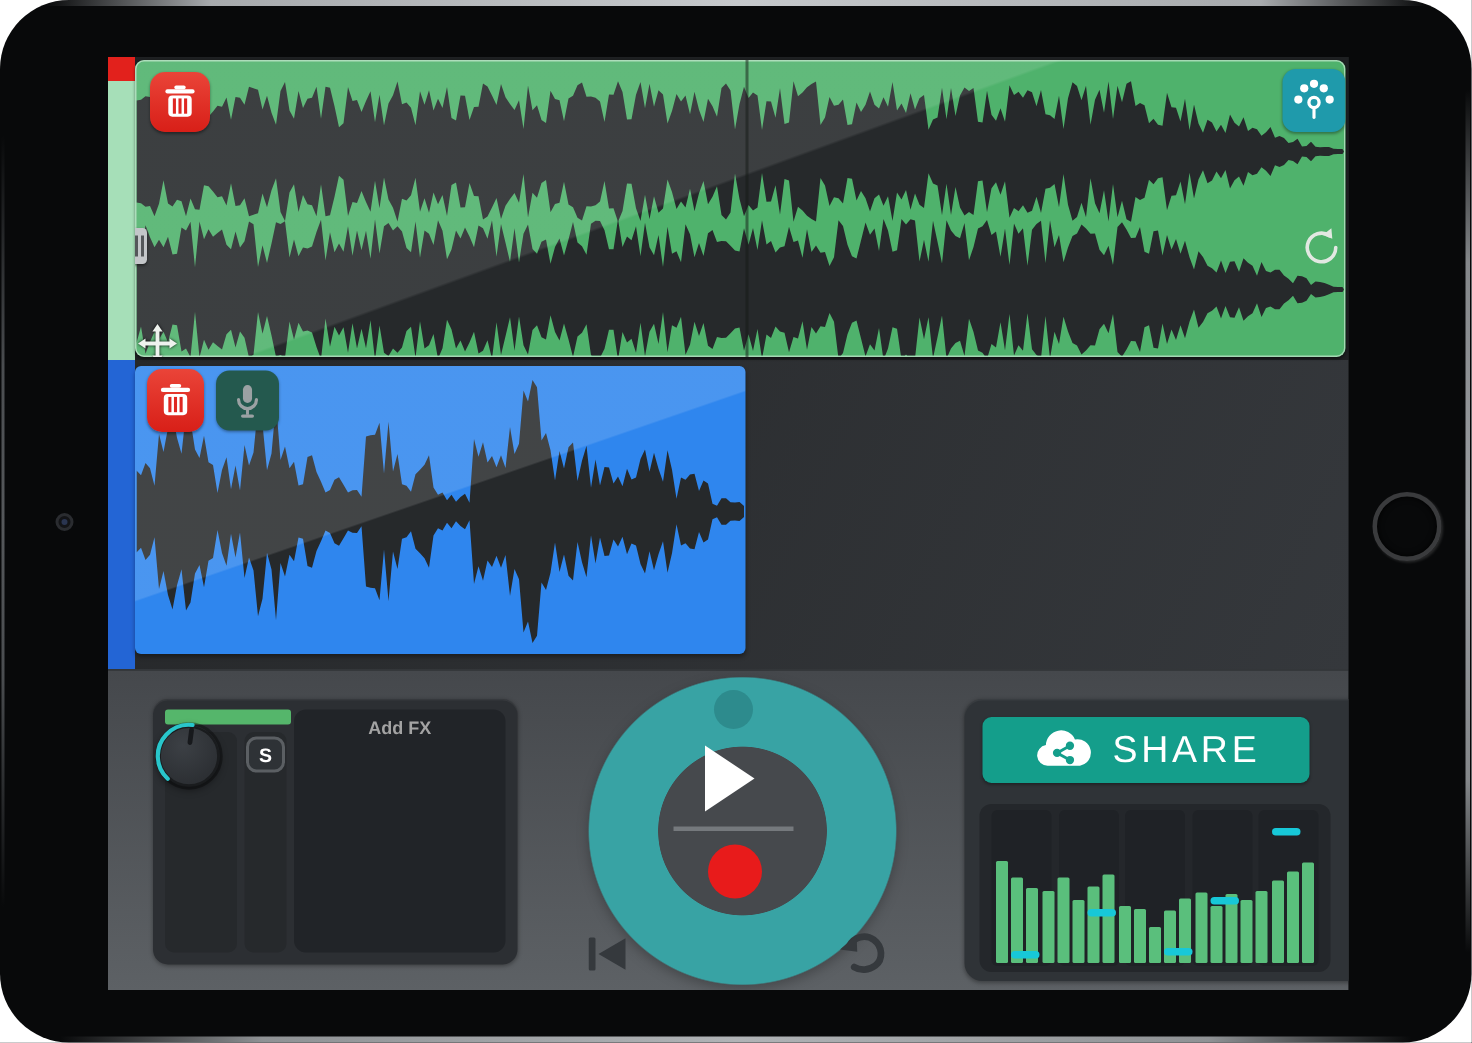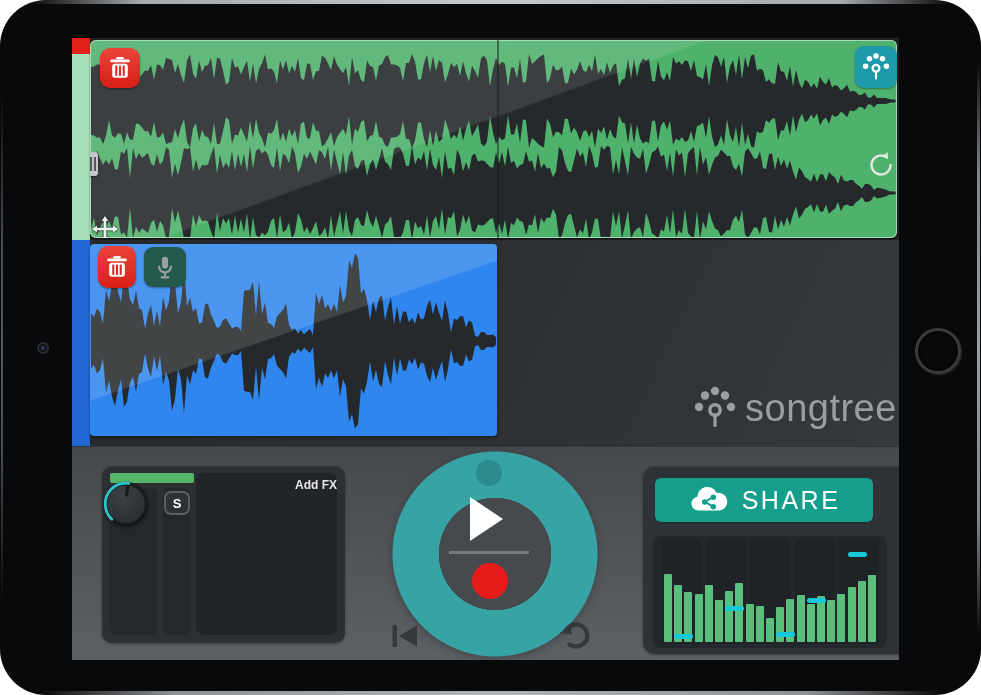--- a/index.html
+++ b/index.html
@@ -86,22 +86,22 @@
   .knob-col { position:absolute; left:8px; top:22px; width:48px; height:147px;
     background:#26292c; border-radius:6px; }
   .knob { position:absolute; left:0; top:14px; width:48px; height:48px; cursor:pointer;
     filter:drop-shadow(0 2px 2px rgba(0,0,0,0.4)); }
   .solo-col { position:absolute; left:61px; top:22px; width:28px; height:147px;
     background:#26292c; border-radius:6px; }
   .solo-btn { position:absolute; left:62px; top:25px; width:26px; height:24px;
     background:#2e3236; border:2px solid #5b5f63; border-radius:7px; color:#fff;
     font-size:13px; font-weight:bold; display:flex; align-items:center; justify-content:center; cursor:pointer; }
   .addfx { position:absolute; left:94px; top:7px; width:141px; height:162px;
-    background:#212428; border-radius:8px; text-align:right; padding-top:5px;
-    color:#e5e5e5; font-size:12px; font-weight:bold; cursor:pointer; }
+    background:#212428; border-radius:8px; text-align:center; padding-top:5px;
+    color:#a3a3a3; font-size:12px; font-weight:bold; cursor:pointer; }
 
   .transport { position:absolute; left:320px; top:4px; width:206px; height:206px;
     background:radial-gradient(circle, #46494d 0 56px, var(--transport_teal) 56.5px 102px, rgba(0,0,0,0) 103px);
     filter:drop-shadow(0 3px 4px rgba(0,0,0,0.25)); }
   .notch { position:absolute; left:84px; top:9px; width:26px; height:26px; border-radius:50%;
     background:#2d8b8d; }
   .play-btn { position:absolute; left:78px; top:46px; width:0; height:0; cursor:pointer;
     border-top:22px solid transparent; border-bottom:22px solid transparent; border-left:33px solid #ffffff; }
   .divider { position:absolute; left:57px; top:100px; width:80px; height:2.5px; background:#75797d; }
   .rec-btn { position:absolute; left:80px; top:112px; width:36px; height:36px; border-radius:50%;
@@ -223,32 +223,20 @@
       <div class="sq-btn btn-mic">
         <svg width="26" height="26" viewBox="0 0 24 24">
           <rect class="fill-mic" x="9.2" y="2.5" width="5.6" height="11" rx="2.8"></rect>
           <path class="stroke-mic" d="M6.5 11.5 a5.5 5.5 0 0 0 11 0" stroke-width="2" fill="none" stroke-linecap="round"></path>
           <rect class="fill-mic" x="11.1" y="17.6" width="1.8" height="3.2"></rect>
           <rect class="fill-mic" x="8" y="20.6" width="8" height="2" rx="1"></rect>
         </svg>
       </div>
     </div>
 
-    <div class="logo">
-      <svg width="46" height="46" viewBox="0 0 46 46">
-        <circle fill="currentColor" cx="7" cy="22" r="4.2"></circle>
-        <circle fill="currentColor" cx="13" cy="10.5" r="4.2"></circle>
-        <circle fill="currentColor" cx="23" cy="6" r="4.2"></circle>
-        <circle fill="currentColor" cx="33" cy="10.5" r="4.2"></circle>
-        <circle fill="currentColor" cx="39" cy="22" r="4.2"></circle>
-        <circle cx="23" cy="25" r="5.2" fill="none" stroke="currentColor" stroke-width="3.4"></circle>
-        <rect fill="currentColor" x="21.4" y="30" width="3.2" height="12" rx="1.5"></rect>
-      </svg>
-      <span class="logo-text">songtree</span>
-    </div>
 
     <div class="bottom-panel">
 
       <div class="fx-panel">
         <div class="vol-bar"></div>
         <div class="knob-col"></div>
         <div class="knob">
           <svg width="48" height="48" viewBox="0 0 48 48">
             <defs>
               <radialGradient id="kg" cx="40%" cy="32%" r="75%">

